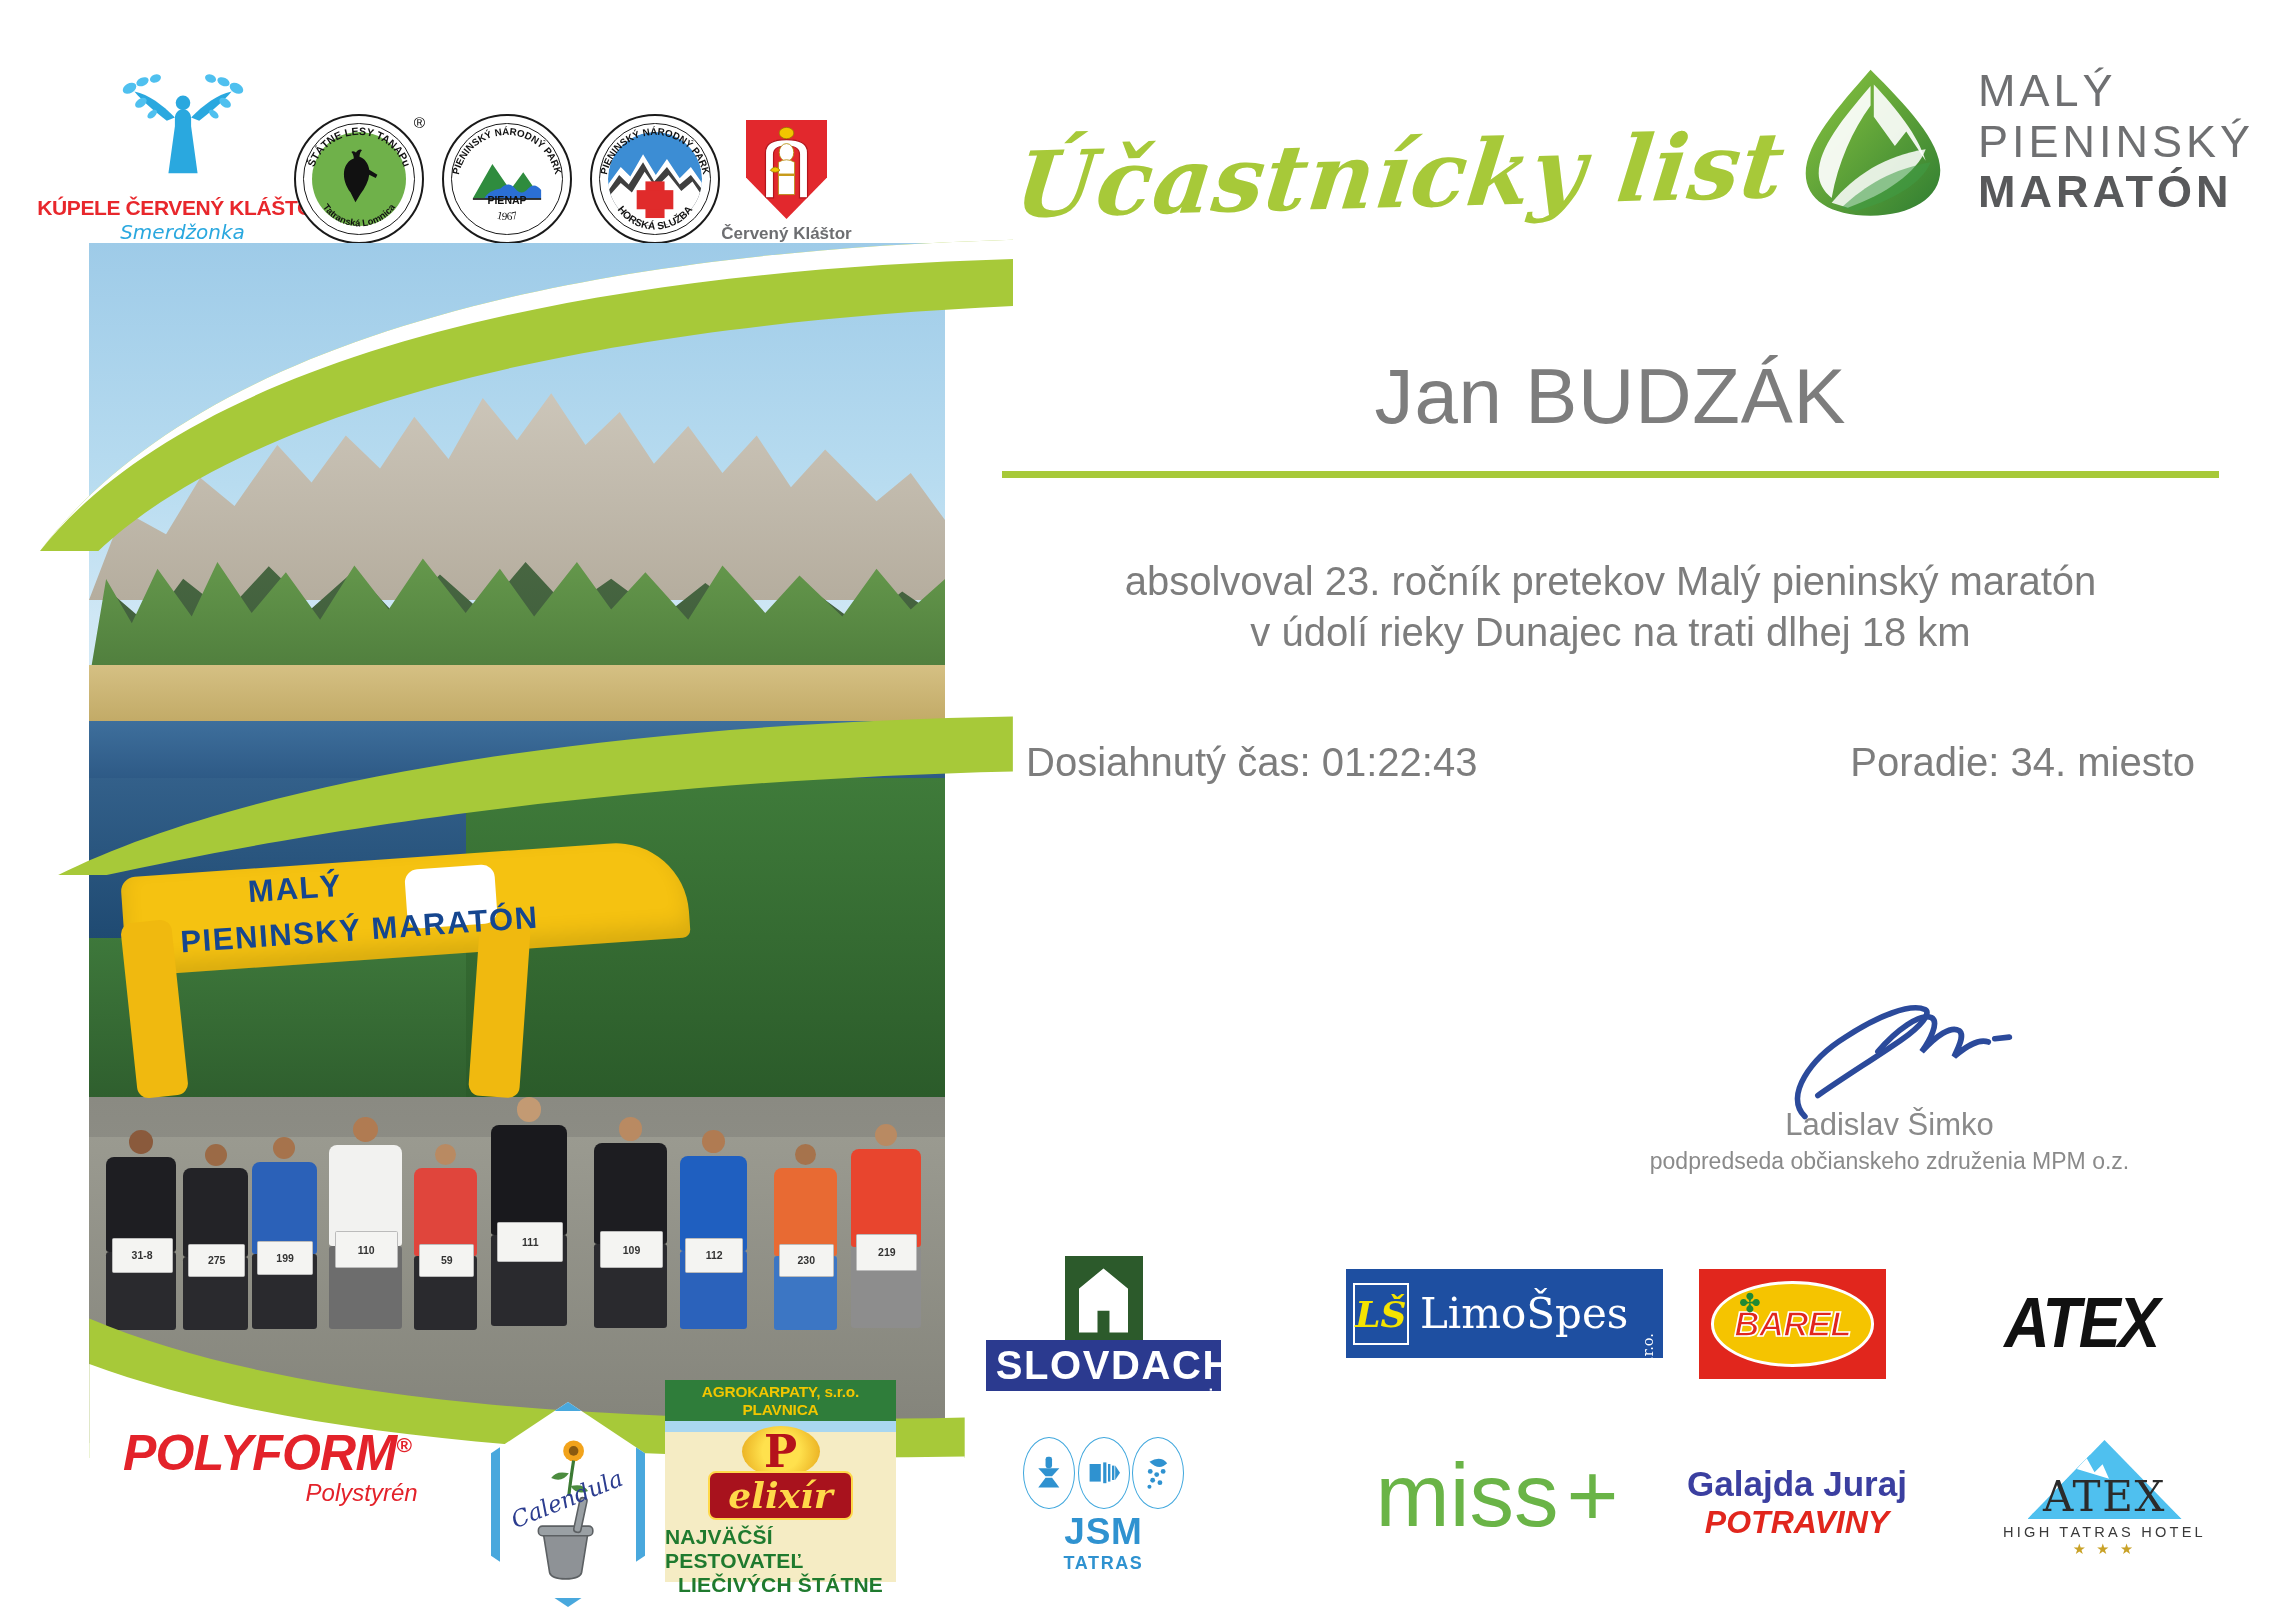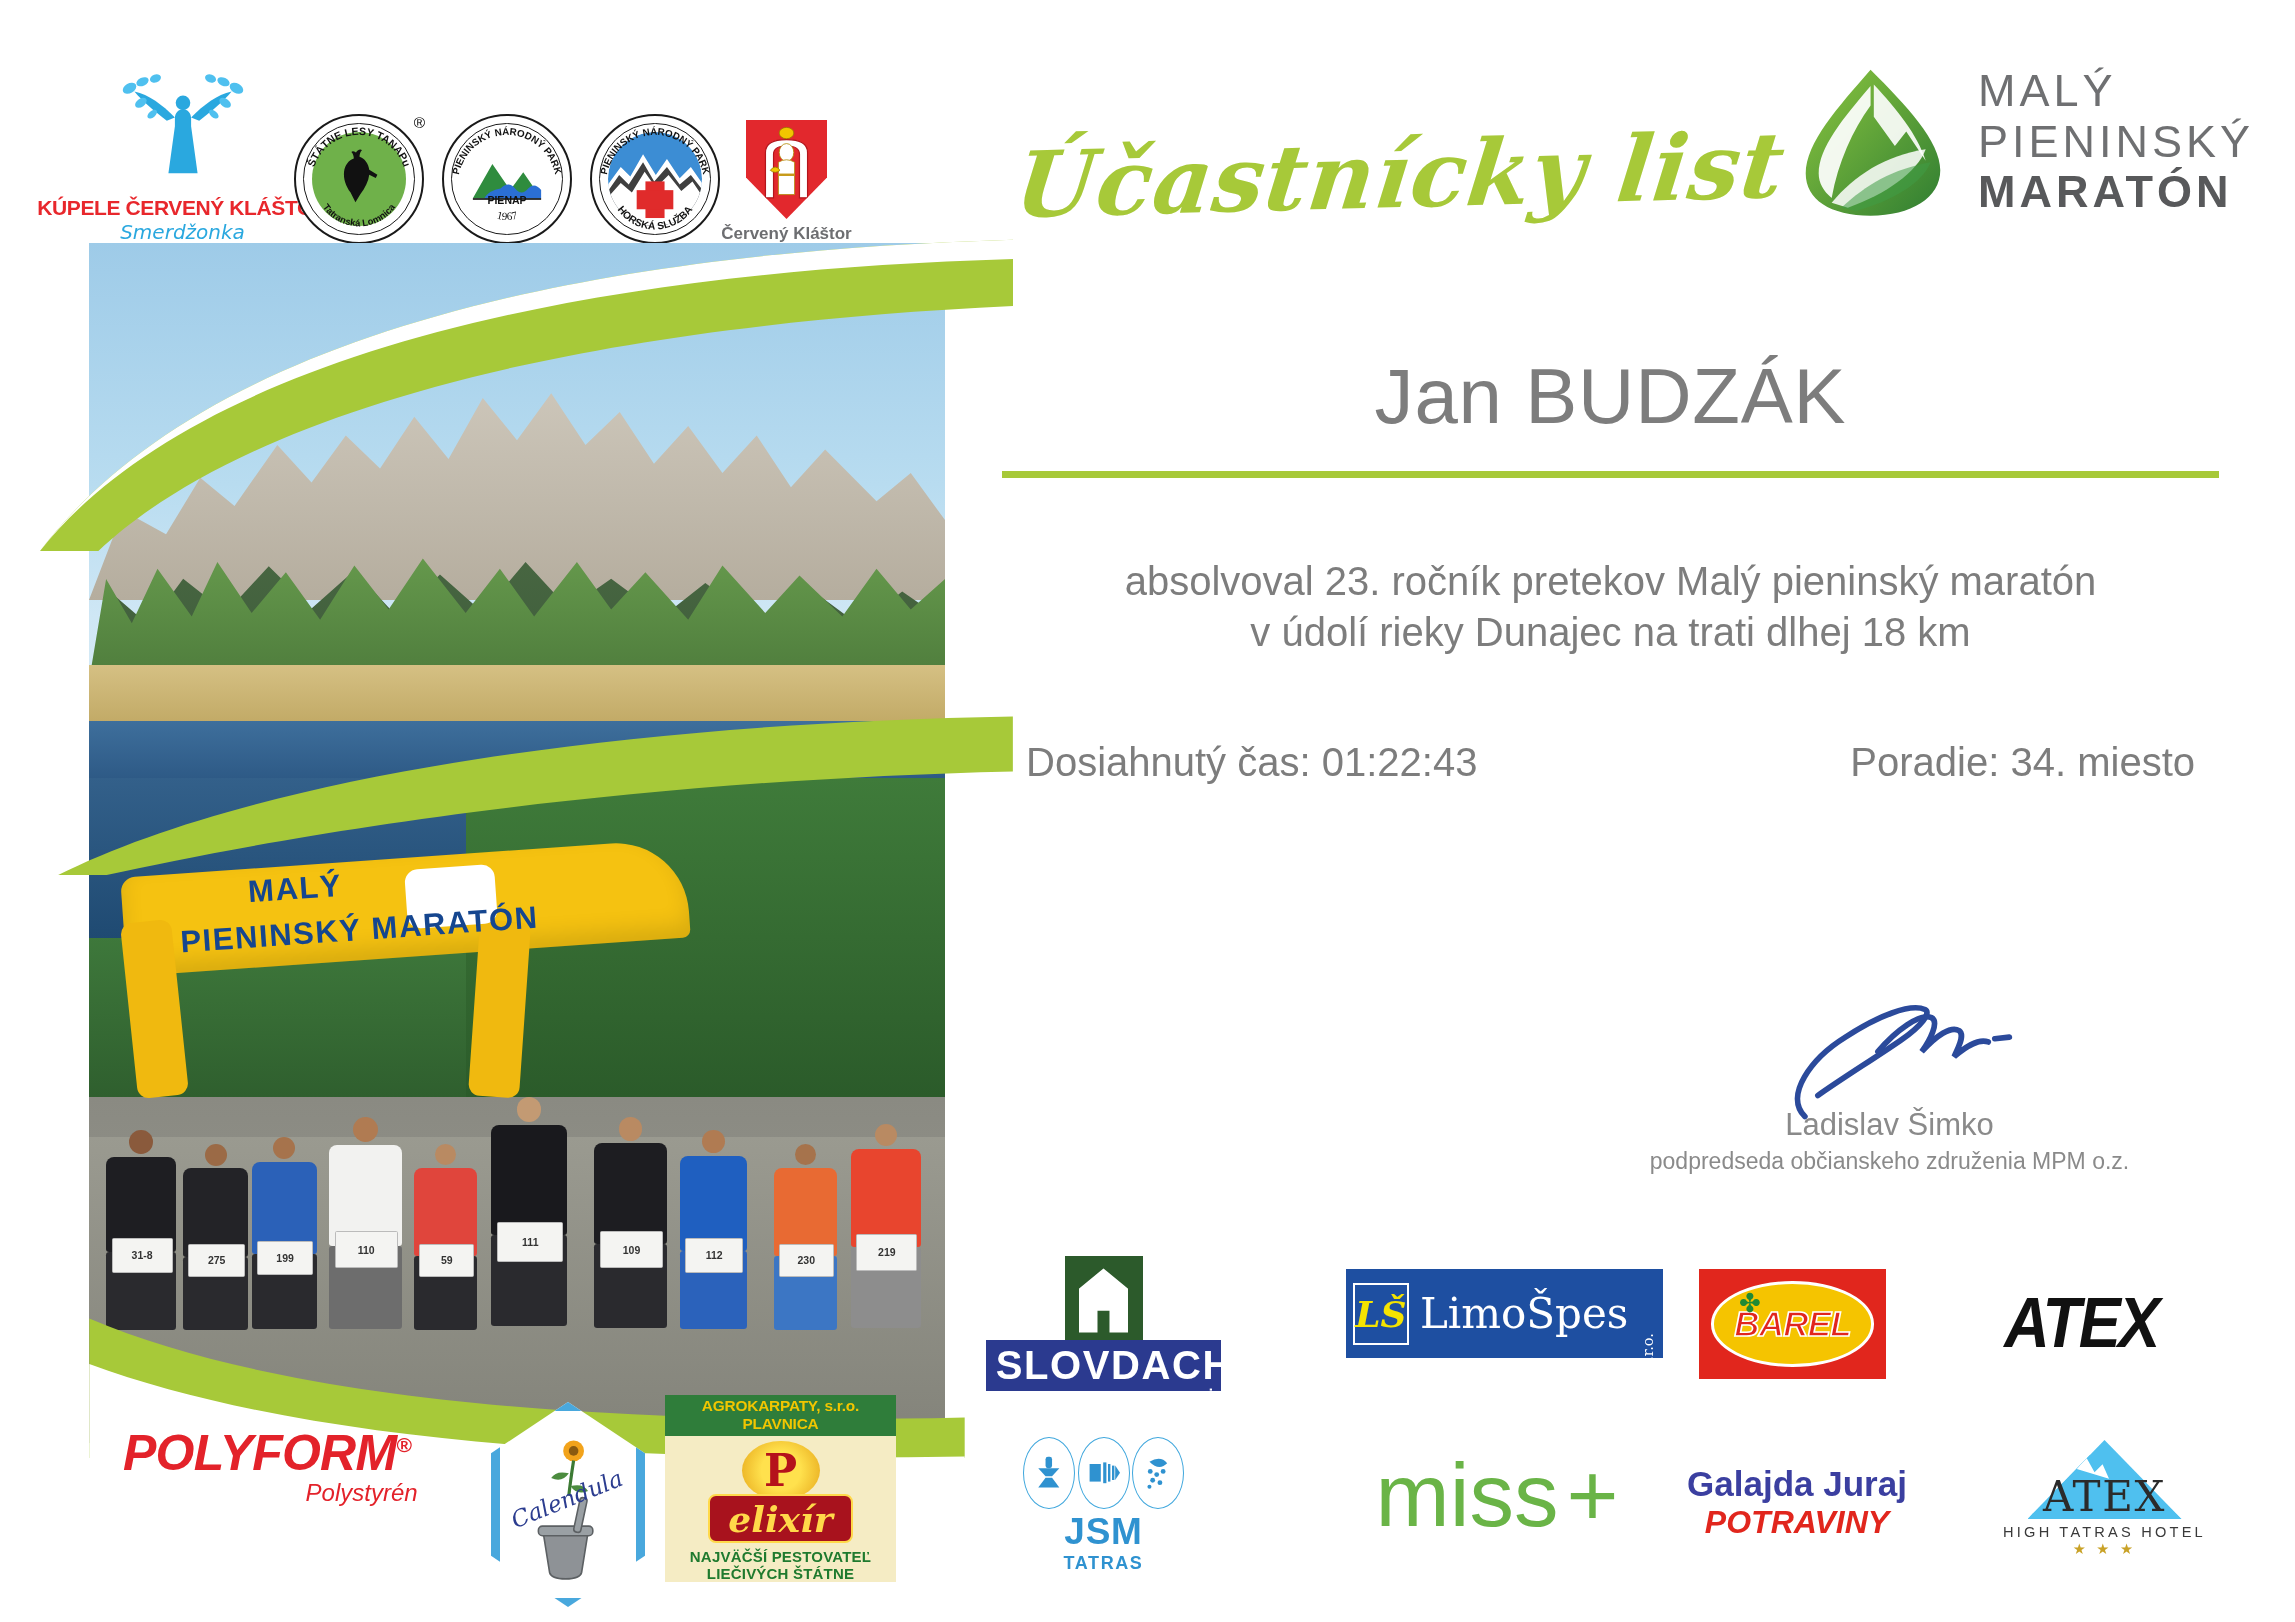--- a/index.html
+++ b/index.html
@@ -137,21 +137,21 @@
   .cal-word{font-family:"DejaVu Serif",serif;font-style:italic;font-size:23px;color:#2b3c8f;transform:rotate(-22deg);}
 
   .agro{left:665px;top:1395px;width:231px;height:187px;background:linear-gradient(#a9d7f0 0%,#a9d7f0 20%,#f5ecc4 20%,#f5ecc4 100%);
     display:flex;flex-direction:column;align-items:center;}
   .agro-top{font-size:15.4px;font-weight:bold;color:#f2c600;background:#2f7d3a;width:100%;text-align:center;padding:2.4px 0;letter-spacing:-0.2px;}
   .agro-badge{width:78px;height:78px;border-radius:50%;background:radial-gradient(circle,#ffe14d 40%,#e5a417 100%);margin-top:4.9px;
     display:flex;align-items:center;justify-content:center;}
   .agro-p{font-family:"DejaVu Serif",serif;font-size:44px;font-weight:bold;color:#b5121b;}
   .agro-elixir{margin-top:-6.5px;background:#a8121d;color:#ffd94a;font-family:"DejaVu Serif",serif;font-style:italic;
     font-size:36px;font-weight:bold;padding:1.6px 18px;border-radius:8px;border:2.4px solid #ffd94a;}
-  .agro-b1,.agro-b2{font-size:15px;font-weight:bold;color:#1f7a2e;letter-spacing:0.2px;}
+  .agro-b1,.agro-b2{font-size:21px;font-weight:bold;color:#1f7a2e;letter-spacing:0.2px;}
   .agro-b1{margin-top:4.9px;}
 
   .slovdach{left:986px;top:1256px;width:235px;text-align:center;}
   .sd-roof{width:78px;height:89px;background:#2c5a2b;margin:0 auto;position:relative;}
   .sd-house{position:absolute;left:18%;top:14%;width:64%;height:72%;background:#fff;
     clip-path:polygon(50% 0,100% 32%,100% 100%,62% 100%,62% 66%,38% 66%,38% 100%,0 100%,0 32%);}
   .sd-bar{background:#2b3a8f;color:#fff;font-size:40px;font-weight:bold;letter-spacing:1.6px;padding:3.2px 9.7px;position:relative;margin-top:-4.9px;}
   .sd-bar .sro{font-size:13.8px;position:absolute;right:6.5px;bottom:5.7px;transform:rotate(-90deg);transform-origin:right bottom;}
 
   .jsm{left:986px;top:1437px;width:235px;text-align:center;}

